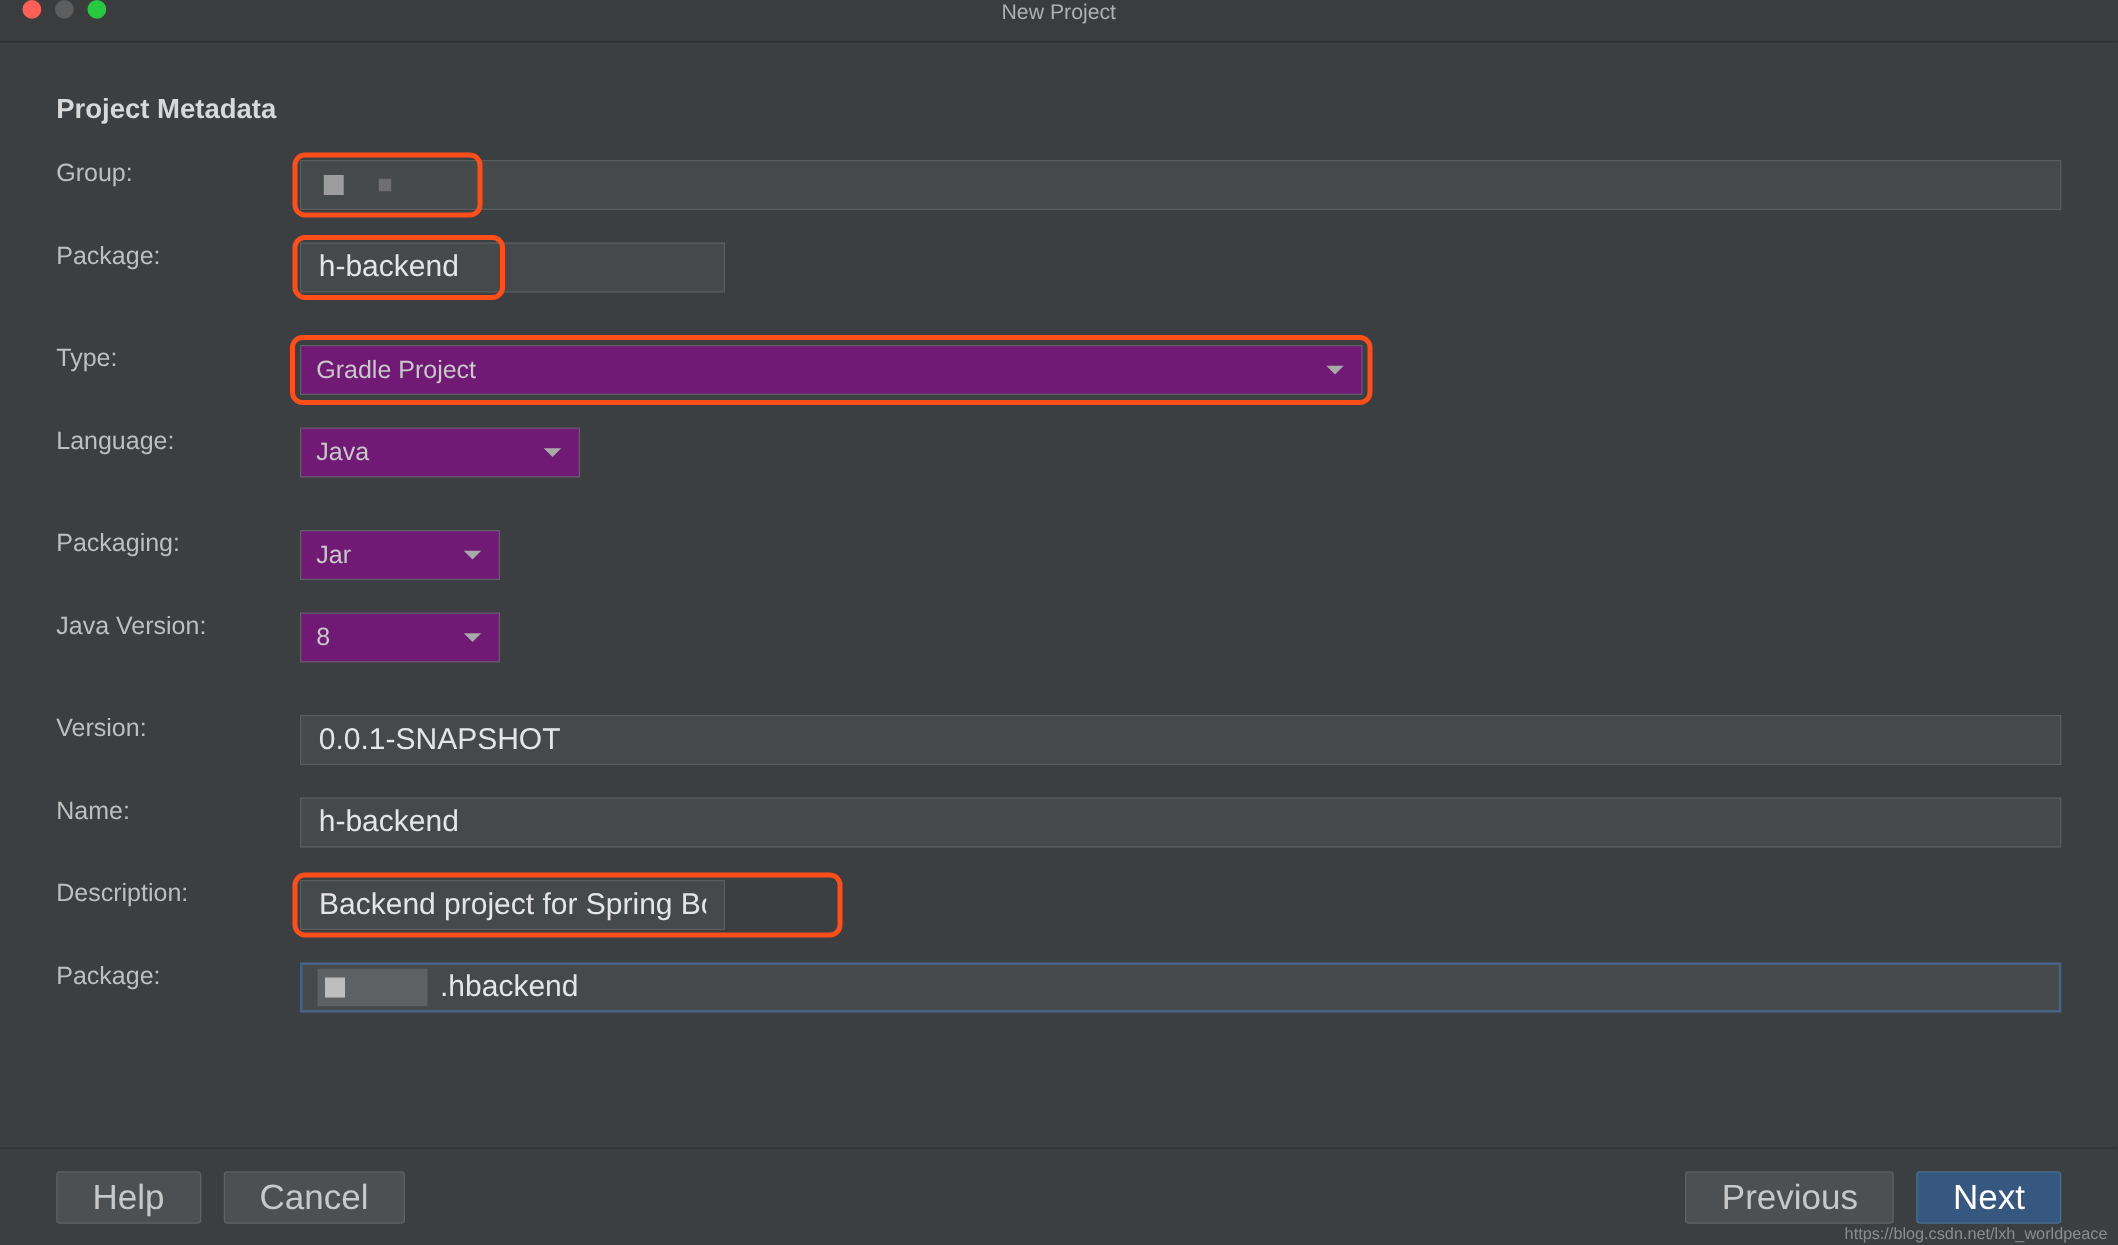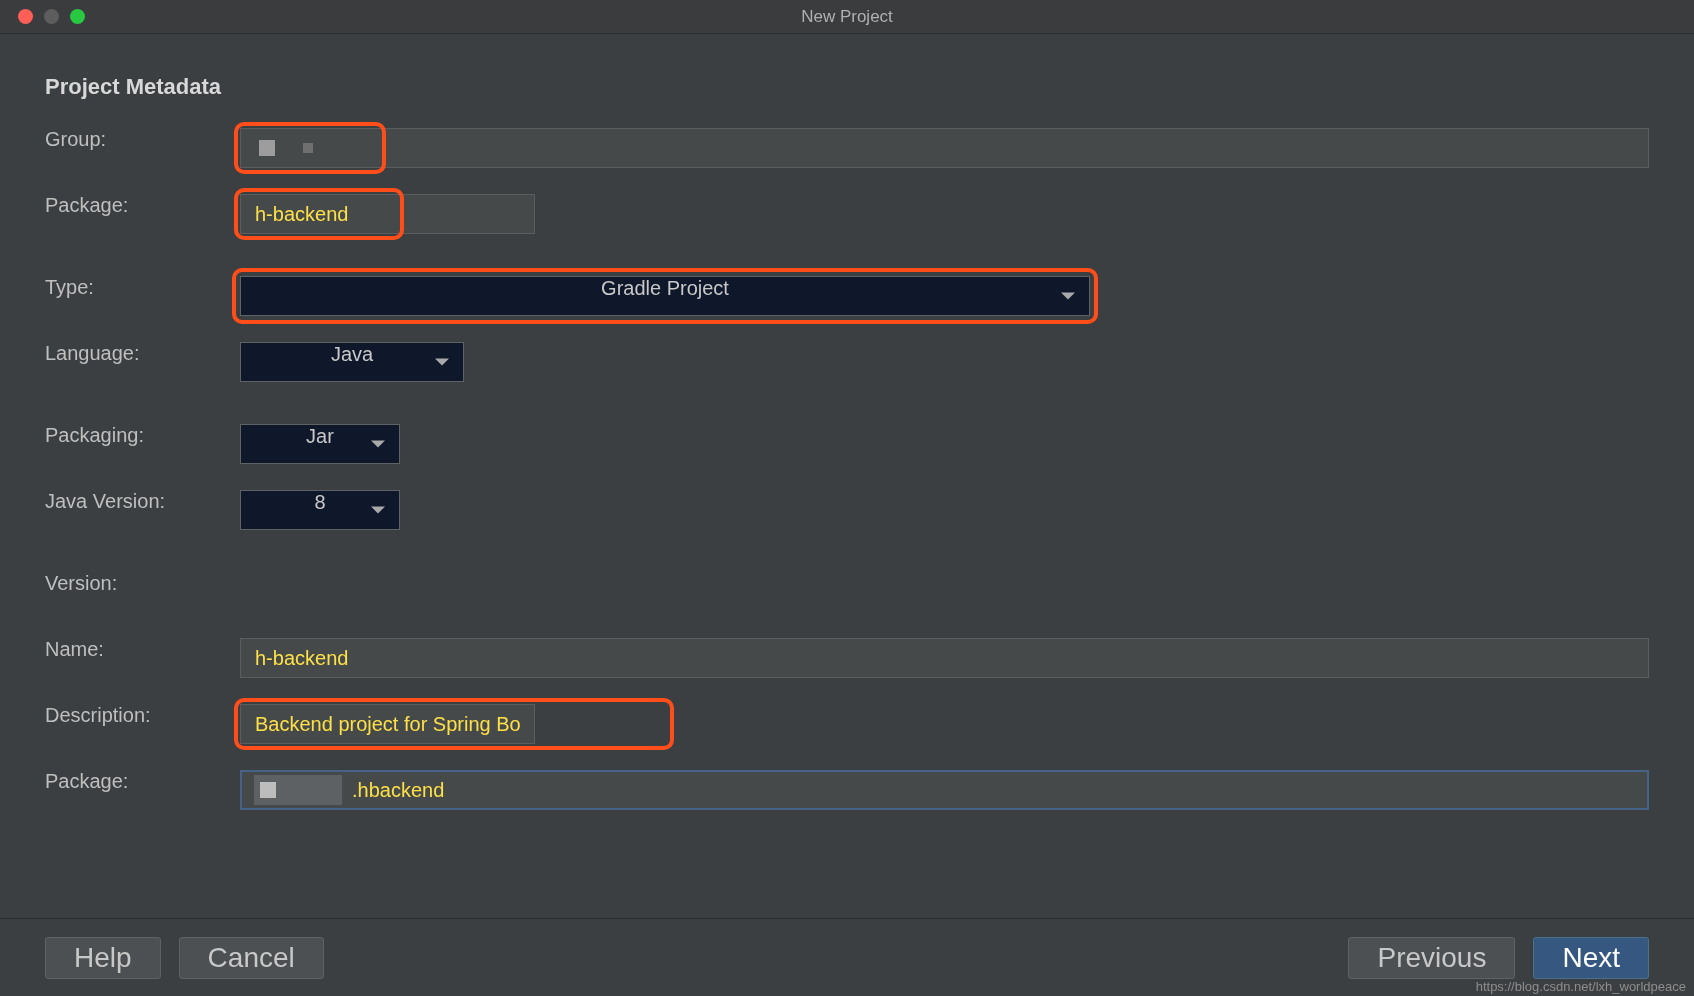--- a/index.html
+++ b/index.html
@@ -8,21 +8,21 @@
     background: #3c3f41;
     font-family: -apple-system, "Helvetica Neue", Arial, sans-serif;
     color: #bbbbbb;
     position: relative;
   }
   .titlebar {
     height: 34px;
     background: #3a3c3e;
     border-bottom: 1px solid #2d2f30;
     display: flex;
-    align-items: center;
+    align-items: flex-start;
     position: relative;
   }
   .traffic-lights {
     display: flex;
     gap: 11px;
     padding-left: 18px;
   }
   .tl { width: 15px; height: 15px; border-radius: 50%; }
   .tl-close { background: #ff5f57; }
   .tl-min { background: #5d5d5d; }
@@ -52,39 +52,38 @@
     width: 195px;
     color: #bfbfbf;
     font-size: 20px;
     flex-shrink: 0;
   }
   .text-input {
     flex: 1;
     height: 40px;
     background: #45494a;
     border: 1px solid #5a5d5e;
-    color: #fde047;
-    font-size: 20px;
+    color: #e5e5e5;
+    font-size: 24px;
     padding: 0 14px;
     outline: none;
   }
   .text-input.focused {
     border: 2px solid #466287;
     background: #45494a;
   }
   .select-box {
     height: 40px;
-    background: #0f172a;
+    background: #701a75;
     border: 1px solid #5e6264;
     display: flex;
     align-items: center;
     padding: 0 12px;
     position: relative;
     cursor: default;
-    flex-direction: column;
   }
   .select-main {
     color: #c8c8c8;
     font-size: 20px;
   }
   .select-hint {
     color: #8a8d8f;
     font-size: 20px;
     margin-left: 6px;
   }
@@ -233,20 +232,21 @@
     <div class="select-box" style="width:160px;">
       <span class="select-main">8</span>
       <span class="chevron"></span>
     </div>
   </div>
 
   <div style="height:16px;"></div>
 
   <div class="form-row">
     <div class="row-label">Version:</div>
+    <input class="text-input" value="0.0.1-SNAPSHOT" style="">
   </div>
 
   <div class="form-row">
     <div class="row-label">Name:</div>
     <input class="text-input" value="h-backend" style="">
   </div>
 
   <div class="form-row">
     <div class="row-label">Description:</div>
     <div style="flex:1; position:relative;">

